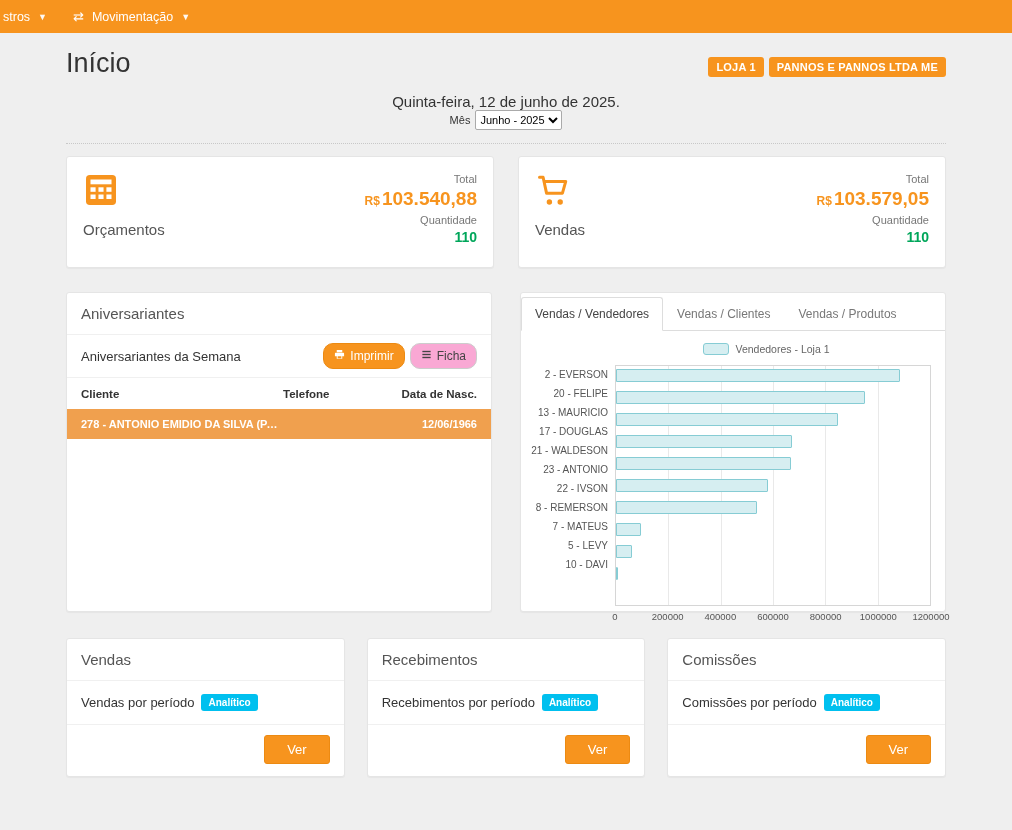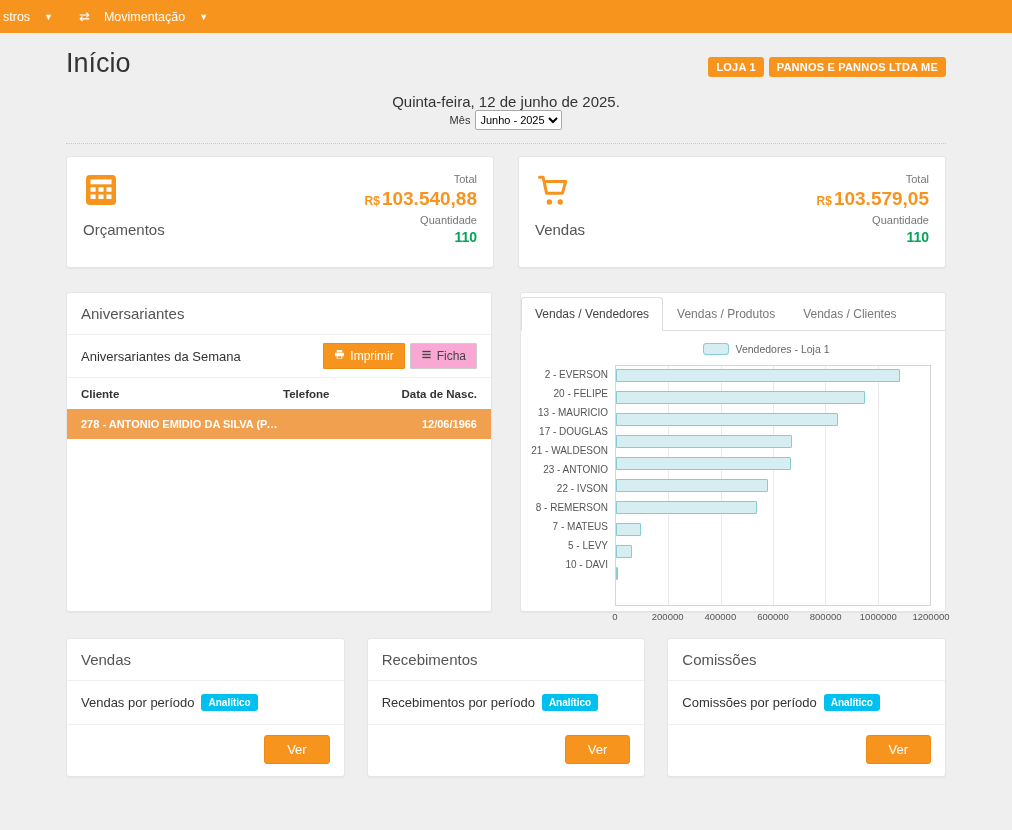--- a/index.html
+++ b/index.html
@@ -6,21 +6,21 @@
   html,body { margin:0; padding:0; }
   body {
     width:1012px; height:830px;
     background:#efefef;
     font-family:"Liberation Sans", sans-serif;
     color:#333;
     overflow:hidden;
   }
   
   .navbar { background:#f7941e; height:33px; display:flex; align-items:center; color:#fff; font-size:12.5px; }
-  .nav-item { display:flex; align-items:center; gap:14px; padding:16px 13px; height:100%; cursor:pointer; white-space:nowrap; }
+  .nav-item { display:flex; align-items:center; gap:8px; padding:16px 13px; height:100%; cursor:pointer; white-space:nowrap; }
   .nav-item:first-child { padding-left:3px; }
   .caret { font-size:9px; opacity:.95; }
   .nav-icon { font-size:13px; }
 
   
   .container { width:880px; margin:0 auto; }
   .header-row { display:flex; justify-content:space-between; align-items:flex-start; margin-top:15px; }
   .page-title { font-size:27px; font-weight:500; margin:0; color:#333; }
   .badges { display:flex; gap:5px; margin-top:9px; }
   .badge-orange { background:#f7941e; color:#fff; font-size:11px; font-weight:bold; padding:4px 8px; border-radius:3px; letter-spacing:.2px; }
@@ -42,21 +42,21 @@
   .sc-amount { color:#f7941e; font-weight:bold; font-size:19px; line-height:24px; }
   .sc-amount .cur { font-size:12px; margin-right:2px; }
   .sc-qty { color:#00a65a; font-weight:bold; font-size:14px; line-height:19px; }
 
   
   .middle-row { display:flex; gap:28px; margin-top:24px; }
   .panel { flex:1; height:320px; }
   .panel-header { padding:12px 14px; font-size:15px; color:#555; border-bottom:1px solid #f0f0f0; }
   .sub-row { display:flex; justify-content:space-between; align-items:center; padding:8px 14px; border-bottom:1px solid #f0f0f0; font-size:13px; }
   .btn-group { display:flex; gap:5px; }
-  .btn { display:inline-flex; align-items:center; gap:5px; font-size:12px; border-radius:1px; padding:5px 10px; cursor:pointer; font-family:inherit; }
+  .btn { display:inline-flex; align-items:center; gap:5px; font-size:12px; border-radius:10px; padding:5px 10px; cursor:pointer; font-family:inherit; }
   .btn-orange { background:#f7941e; color:#fff; border:1px solid #ec8a12; }
   .btn-default { background:#f9a8d4; color:#444; border:1px solid #ccc; }
 
   .table-head { display:grid; grid-template-columns:1fr 92px 102px; padding:10px 14px 9px; font-size:11.5px; font-weight:bold; color:#333; }
   .table-head .col-right { text-align:right; }
   .table-row { display:grid; grid-template-columns:1fr 92px 102px; padding:9px 14px; font-size:11px; font-weight:bold; color:#fff; background:#f0a04e; cursor:pointer; }
   .table-row .cell-cliente { white-space:nowrap; overflow:hidden; text-overflow:ellipsis; }
   .table-row .col-right { text-align:right; }
 
   
@@ -202,22 +202,22 @@
       <div class="table-row">
         <span class="cell-cliente">278 - ANTONIO EMIDIO DA SILVA (PALE...</span>
         <span></span>
         <span class="col-right">12/06/1966</span>
       </div>
     </div>
 
     <div class="card panel">
       <div class="tabs">
         <div class="tab active">Vendas / Vendedores</div>
+        <div class="tab">Vendas / Clientes</div>
         <div class="tab">Vendas / Produtos</div>
-        <div class="tab">Vendas / Clientes</div>
       </div>
       <div class="chart-area">
         <div class="legend">
           <span class="legend-swatch" style="background: rgb(214, 238, 241); border: 1px solid rgb(134, 204, 212);"></span>
           <span>Vendedores - Loja 1</span>
         </div>
         <div class="chart-body">
           <div class="cats">
               <div class="cat-label">2 - EVERSON</div>
               <div class="cat-label">20 - FELIPE</div>

